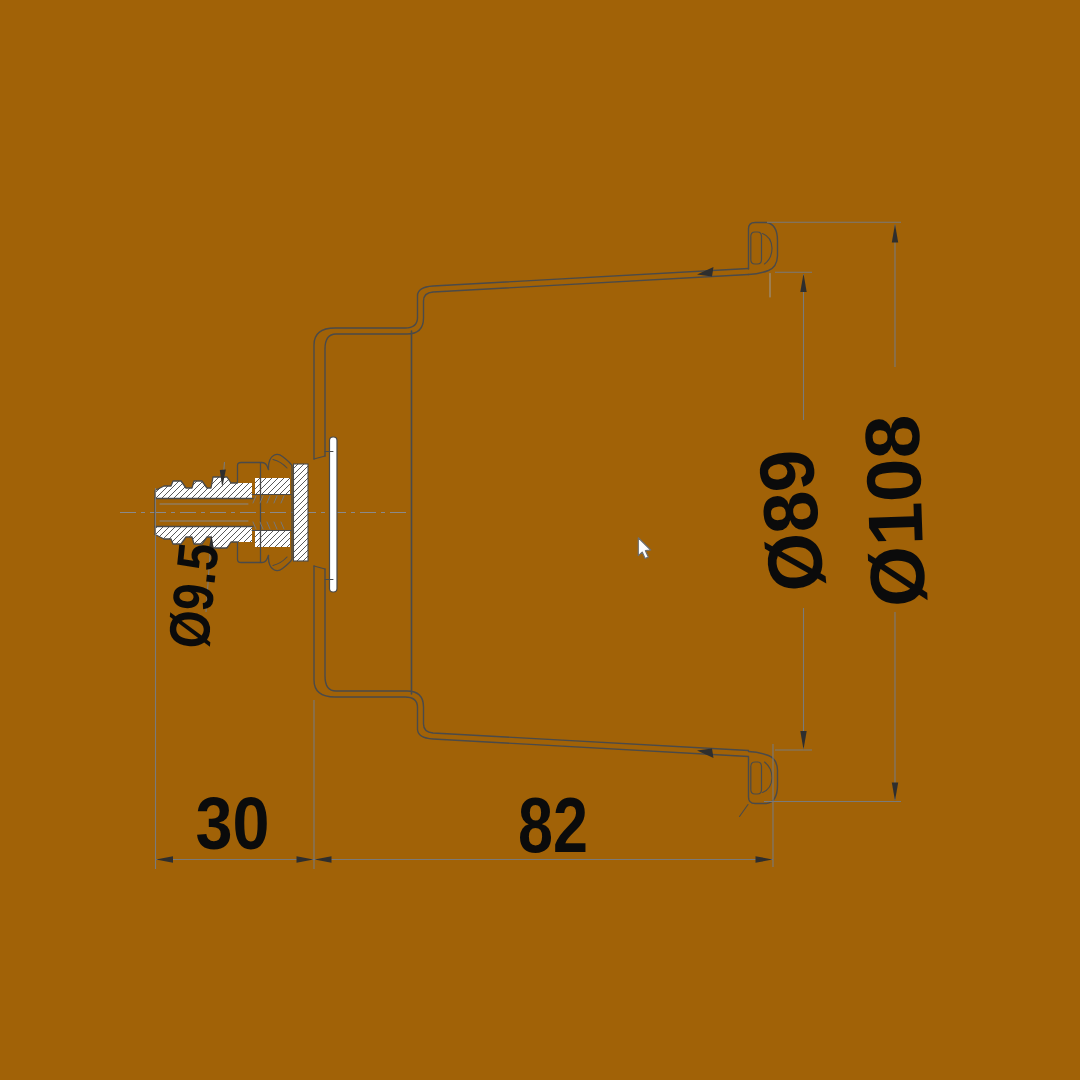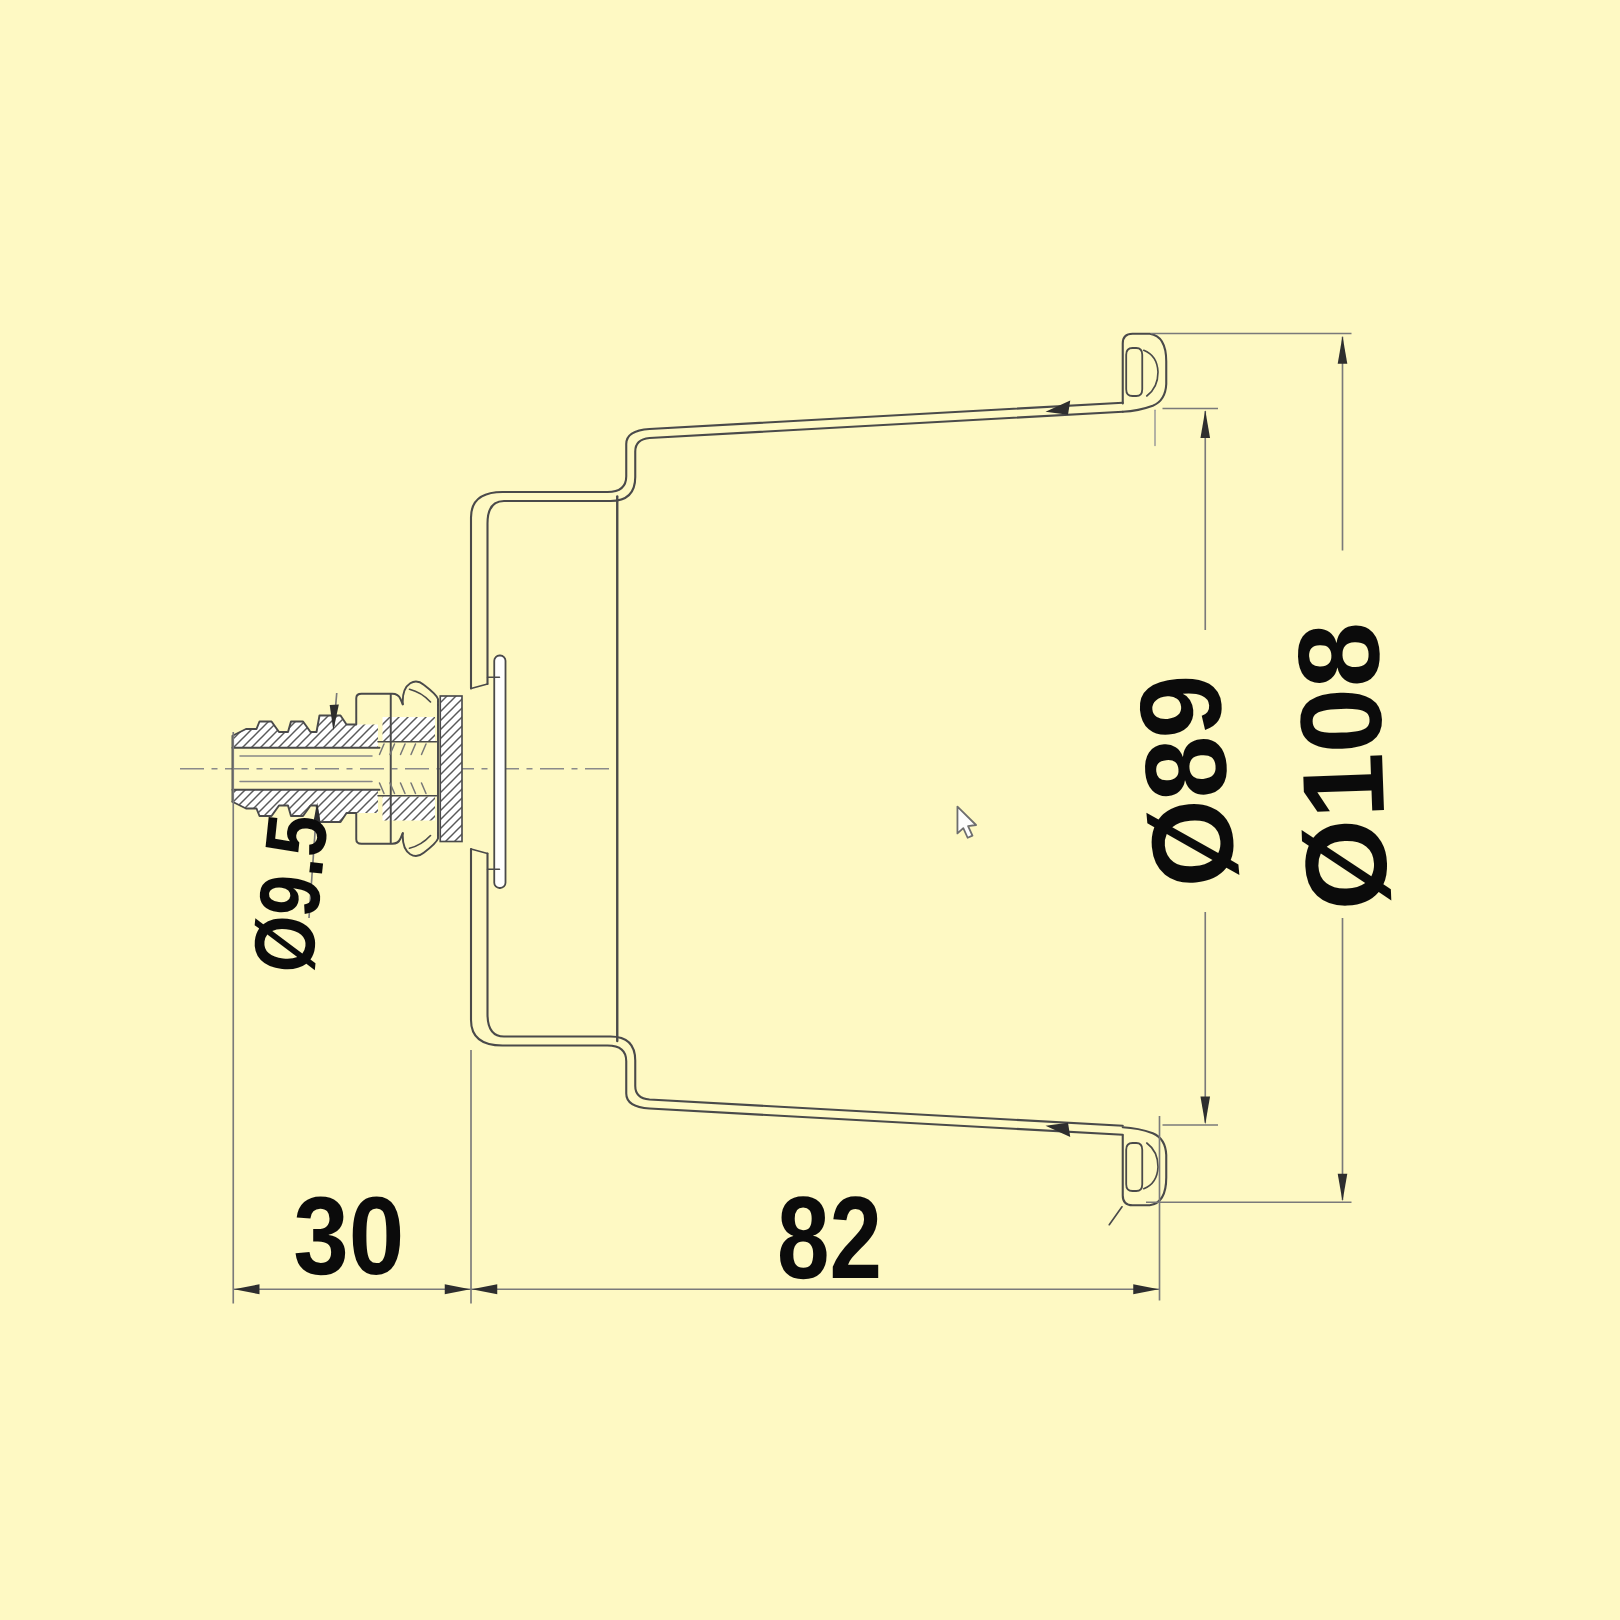--- a/index.html
+++ b/index.html
@@ -1,19 +1,19 @@
 <!DOCTYPE html>
 <html><head>
 <meta charset="utf-8">
 <style>
   html,body{margin:0;padding:0;background:#ffffff;}
   .canvas{
     position:relative;
     width:1080px;height:1080px;
-    background:#fef9c3;
+    background:#a16207;
     overflow:hidden;
     font-family:"Liberation Sans",sans-serif;
   }
   svg{display:block;}
   .dim-label{
     font-family:"Liberation Sans",sans-serif;
     font-weight:700;
     fill:#0b0b0b;
   }
 </style>

